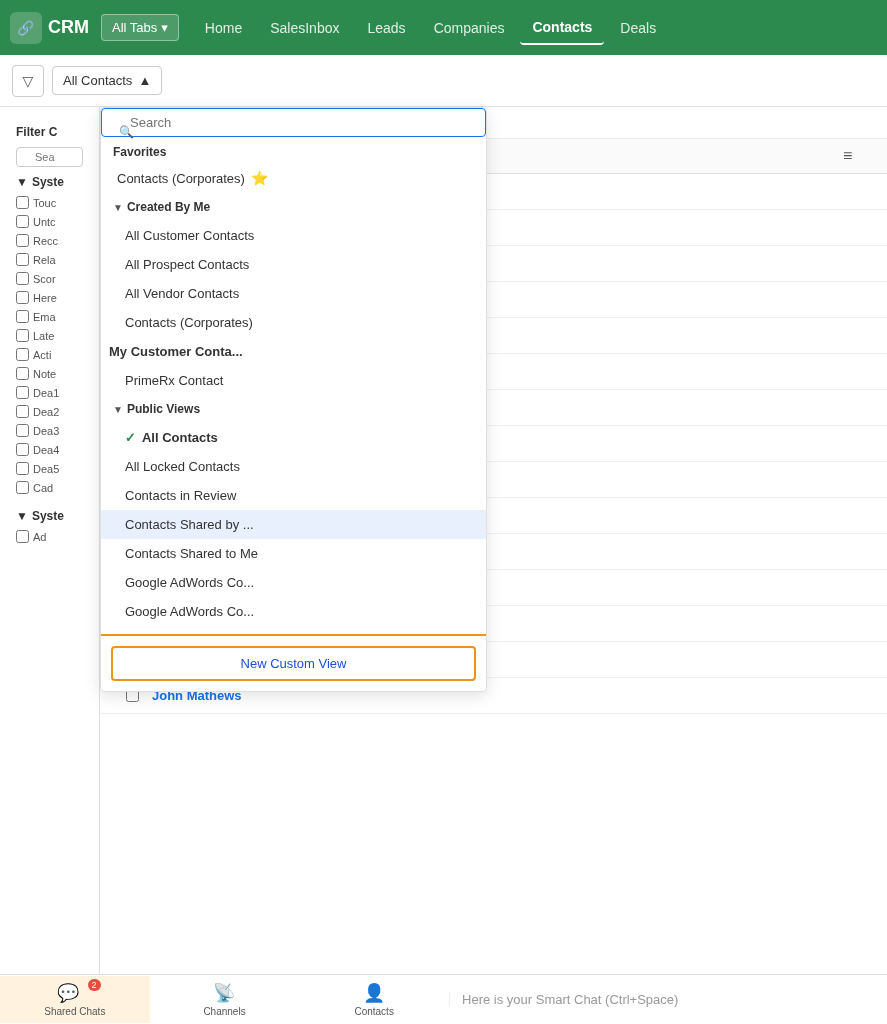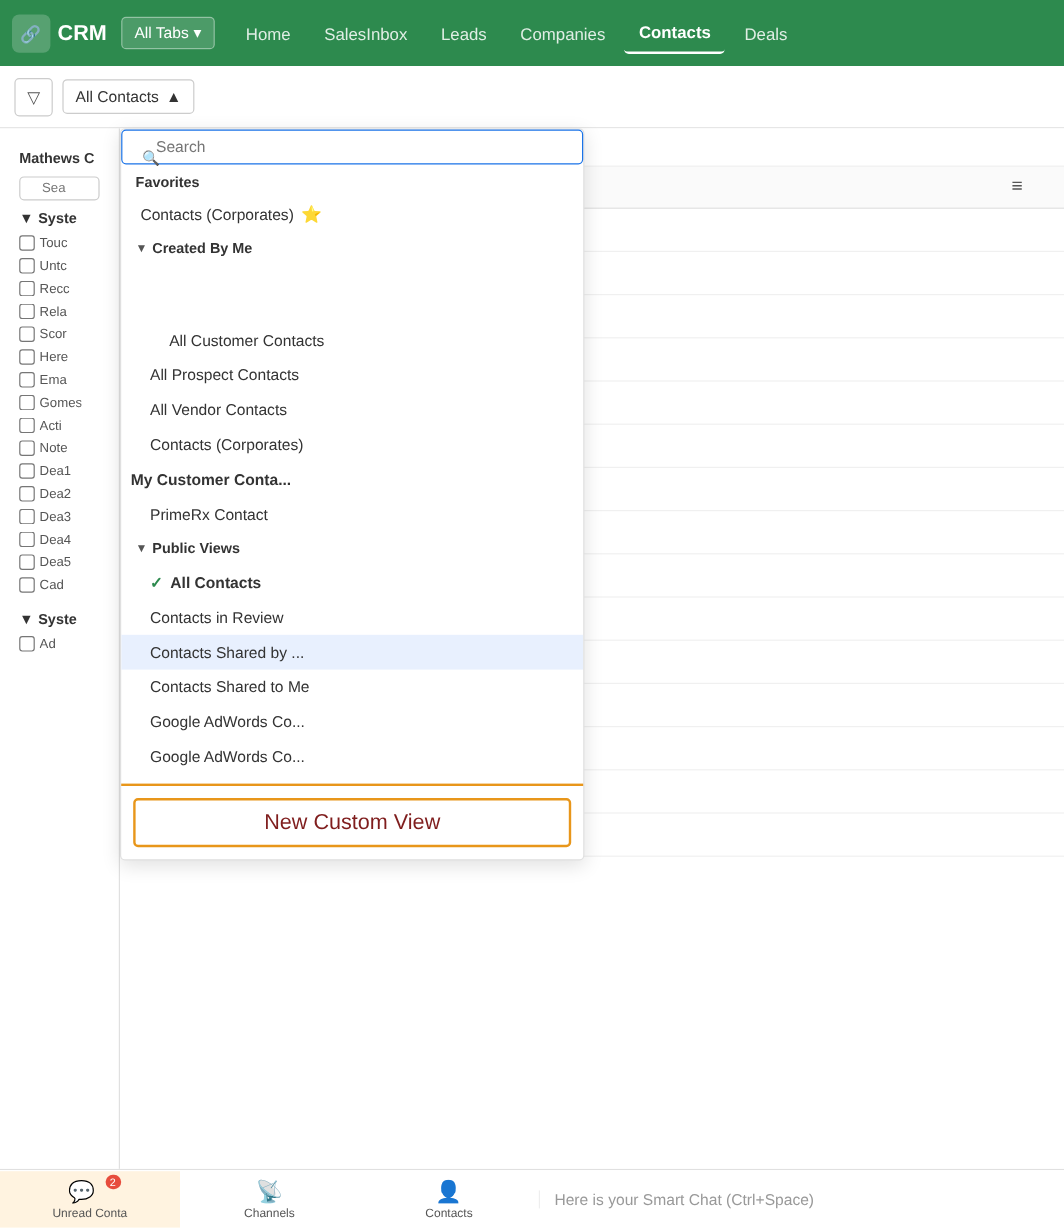--- a/index.html
+++ b/index.html
@@ -211,22 +211,22 @@
       gap: 4px;
     }
     .dropdown-group-label .arrow { font-size: 10px; color: #555; }
     .new-custom-view-btn {
       display: flex;
       justify-content: center;
       padding: 10px;
       border-top: 2px solid #e8961a;
     }
     .new-custom-btn {
-      color: #7f1d1d;
-      font-size: 18px;
+      color: #1d4ed8;
+      font-size: 13px;
       font-weight: 500;
       background: white;
       border: 2px solid #e8961a;
       border-radius: 4px;
       padding: 8px 30px;
       cursor: pointer;
       width: 100%;
     }
     
     
@@ -342,21 +342,21 @@
     <span>All Contacts</span>
     <span>▲</span>
   </div>
 </div>
 
 <div class="main-content">
 
   <div class="left-sidebar">
     <div class="filter-content">
       <div class="filter-section-title">
-        <span>Mathews C</span>
+        <span>Filter C</span>
       </div>
       <div class="filter-search-wrap">
         <input class="filter-search" type="text" placeholder="Sea" style="">
       </div>
       <div class="filter-section-title">
         <span>▼</span>
         <span>Syste</span>
       </div>
       <div class="filter-row">
         <input type="checkbox" style="">
@@ -381,21 +381,21 @@
       <div class="filter-row">
         <input type="checkbox" style="">
         <span class="filter-row-label">Here</span>
       </div>
       <div class="filter-row">
         <input type="checkbox" style="">
         <span class="filter-row-label">Ema</span>
       </div>
       <div class="filter-row">
         <input type="checkbox" style="">
-        <span class="filter-row-label">Gomes</span>
+        <span class="filter-row-label">Late</span>
       </div>
       <div class="filter-row">
         <input type="checkbox" style="">
         <span class="filter-row-label">Acti</span>
       </div>
       <div class="filter-row">
         <input type="checkbox" style="">
         <span class="filter-row-label">Note</span>
       </div>
       <div class="filter-row">
@@ -587,21 +587,21 @@
 
       <div class="dropdown-item" style="padding-left: 16px;">
         <span>Contacts (Corporates)</span>
         <span class="star">⭐</span>
       </div>
 
       <div class="dropdown-group-label">
         <span class="arrow">▼</span>
         <span>Created By Me</span>
       </div>
-      <div class="dropdown-item" style="padding-left: 40px; margin-top: 48px;">
+      <div class="dropdown-item" style="padding-left: 24px;">
         <span>All Customer Contacts</span>
       </div>
       <div class="dropdown-item" style="padding-left: 24px; align-items: center;">
         <span>All Prospect Contacts</span>
       </div>
       <div class="dropdown-item" style="padding-left: 24px;">
         <span>All Vendor Contacts</span>
       </div>
       <div class="dropdown-item" style="padding-left: 24px;">
         <span>Contacts (Corporates)</span>
@@ -614,20 +614,23 @@
       </div>
 
       <div class="dropdown-group-label">
         <span class="arrow">▼</span>
         <span>Public Views</span>
       </div>
 
       <div class="dropdown-item selected" style="padding-left: 24px;">
         <span class="check-mark">✓</span>
         <span>All Contacts</span>
+      </div>
+      <div class="dropdown-item" style="padding-left: 24px;">
+        <span>All Locked Contacts</span>
       </div>
       <div class="dropdown-item" style="padding-left: 24px;">
         <span>Contacts in Review</span>
       </div>
 
       <div class="dropdown-item highlighted" style="padding-left: 24px;">
         <span>Contacts Shared by ...</span>
       </div>
       <div class="dropdown-item" style="padding-left: 24px;">
         <span>Contacts Shared to Me</span>
@@ -649,21 +652,21 @@
     </div>
   </div>
 </div>
 
 <div class="bottom-bar">
   <div class="bottom-item active">
     <div style="display:flex;align-items:center;">
       <span class="bottom-icon">💬</span>
       <span class="bottom-badge">2</span>
     </div>
-    <span class="bottom-label">Unread Conta</span>
+    <span class="bottom-label">Shared Chats</span>
   </div>
   <div class="bottom-item">
     <span class="bottom-icon">📡</span>
     <span class="bottom-label">Channels</span>
   </div>
   <div class="bottom-item">
     <span class="bottom-icon">👤</span>
     <span class="bottom-label">Contacts</span>
   </div>
   <div class="smart-chat">

